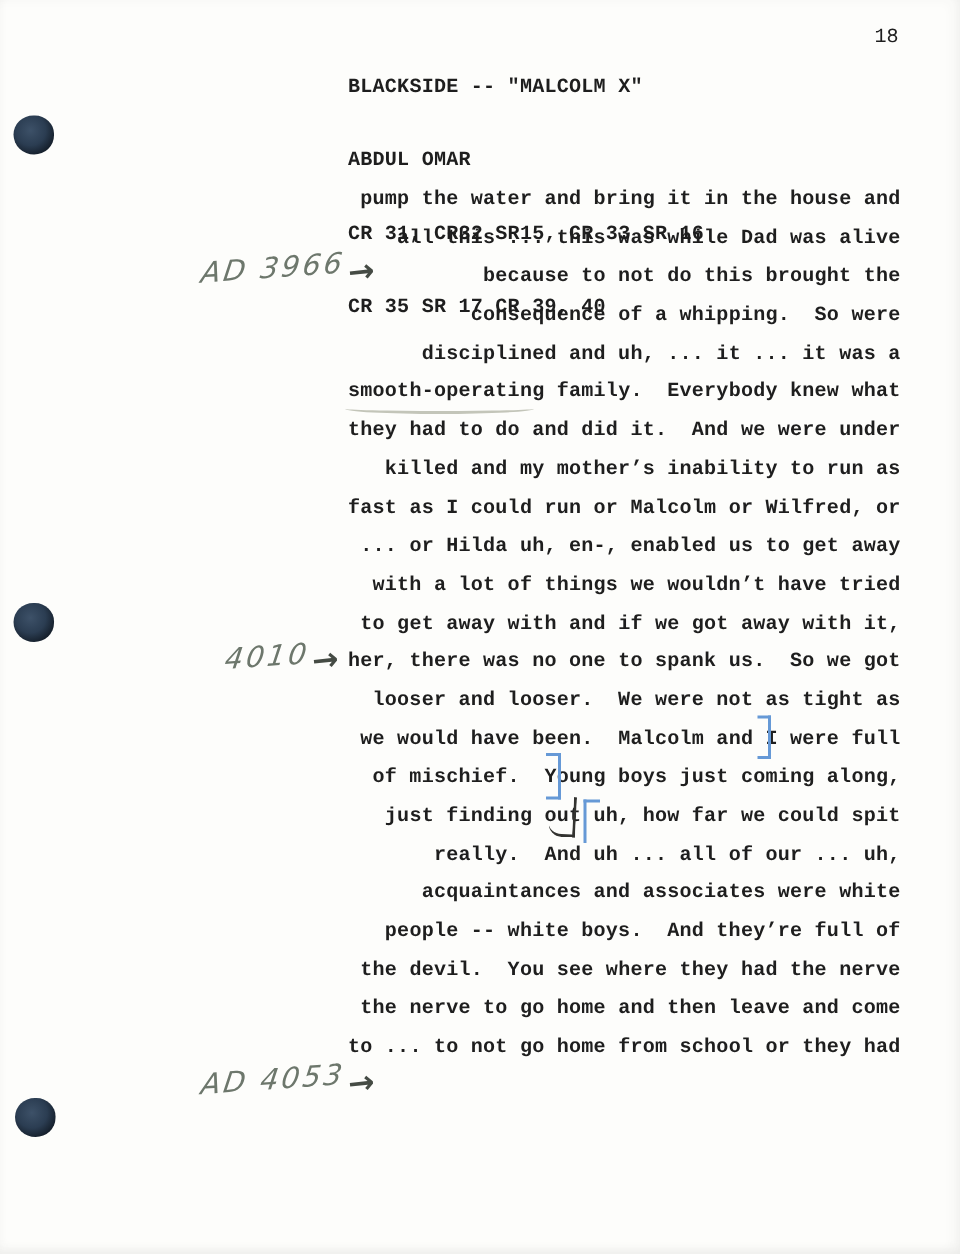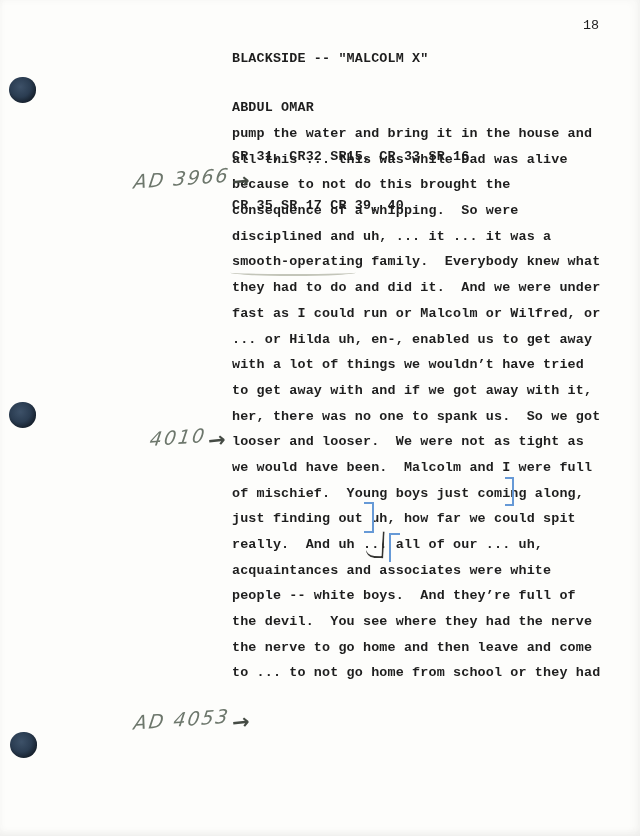--- a/index.html
+++ b/index.html
@@ -43,20 +43,21 @@
     line-height: 16.4px;
   }
 
   
   .body {
     position: absolute;
     left: 232px; top: 121px;
     font-size: 13.4px;
     font-weight: 700;
     letter-spacing: 0.15px;
+    text-align: right;
   }
   .tline {
     height: 25.7px;
     line-height: 25.7px;
     white-space: pre;
   }
 
   
   .ann {
     position: absolute;
@@ -127,20 +128,21 @@
   <div class="pagenum">18</div>
 
   <div class="body">
     <div class="tline">pump the water and bring it in the house and</div>
     <div class="tline">all this ... this was while Dad was alive</div>
     <div class="tline">because to not do this brought the</div>
     <div class="tline">consequence of a whipping.  So were</div>
     <div class="tline">disciplined and uh, ... it ... it was a</div>
     <div class="tline">smooth-operating family.  Everybody knew what</div>
     <div class="tline">they had to do and did it.  And we were under</div>
+    <div class="tline">killed and my mother’s inability to run as</div>
     <div class="tline">fast as I could run or Malcolm or Wilfred, or</div>
     <div class="tline">... or Hilda uh, en-, enabled us to get away</div>
     <div class="tline">with a lot of things we wouldn’t have tried</div>
     <div class="tline">to get away with and if we got away with it,</div>
     <div class="tline">her, there was no one to spank us.  So we got</div>
     <div class="tline">looser and looser.  We were not as tight as</div>
     <div class="tline">we would have been.  Malcolm and I were full</div>
     <div class="tline">of mischief.  Young boys just coming along,</div>
     <div class="tline">just finding out uh, how far we could spit</div>
     <div class="tline">really.  And uh ... all of our ... uh,</div>

